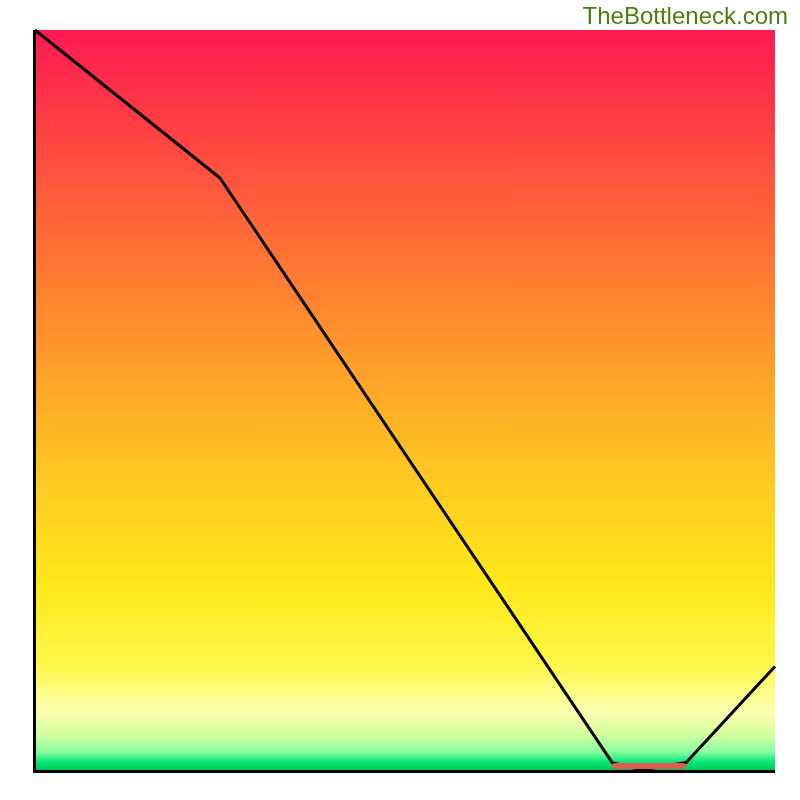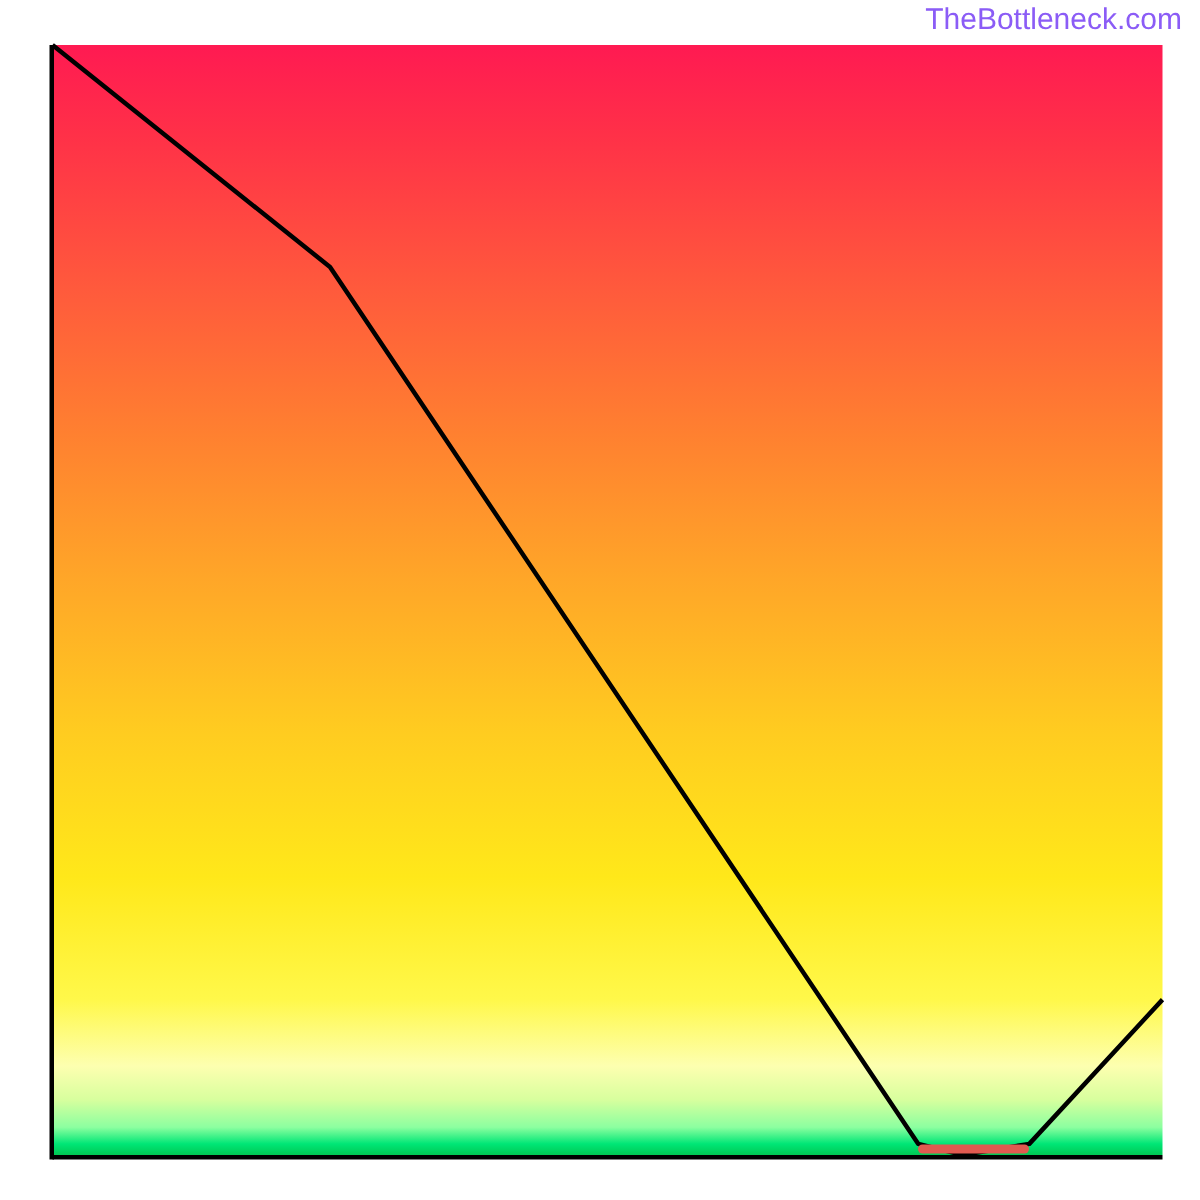--- a/index.html
+++ b/index.html
@@ -8,22 +8,22 @@
     width: 800px;
     height: 800px;
     background: #fff;
     font-family: Arial, Helvetica, sans-serif;
     position: relative;
   }
   .watermark {
     position: absolute;
     top: 2px;
     right: 12px;
-    font-size: 20px;
-    color: #8b5cf6;
+    font-size: 24px;
+    color: #4d7c0f;
     font-weight: 500;
   }
   .plot-area {
     position: absolute;
     left: 35px;
     top: 30px;
     width: 740px;
     height: 740px;
   }
   .gradient-bg {

